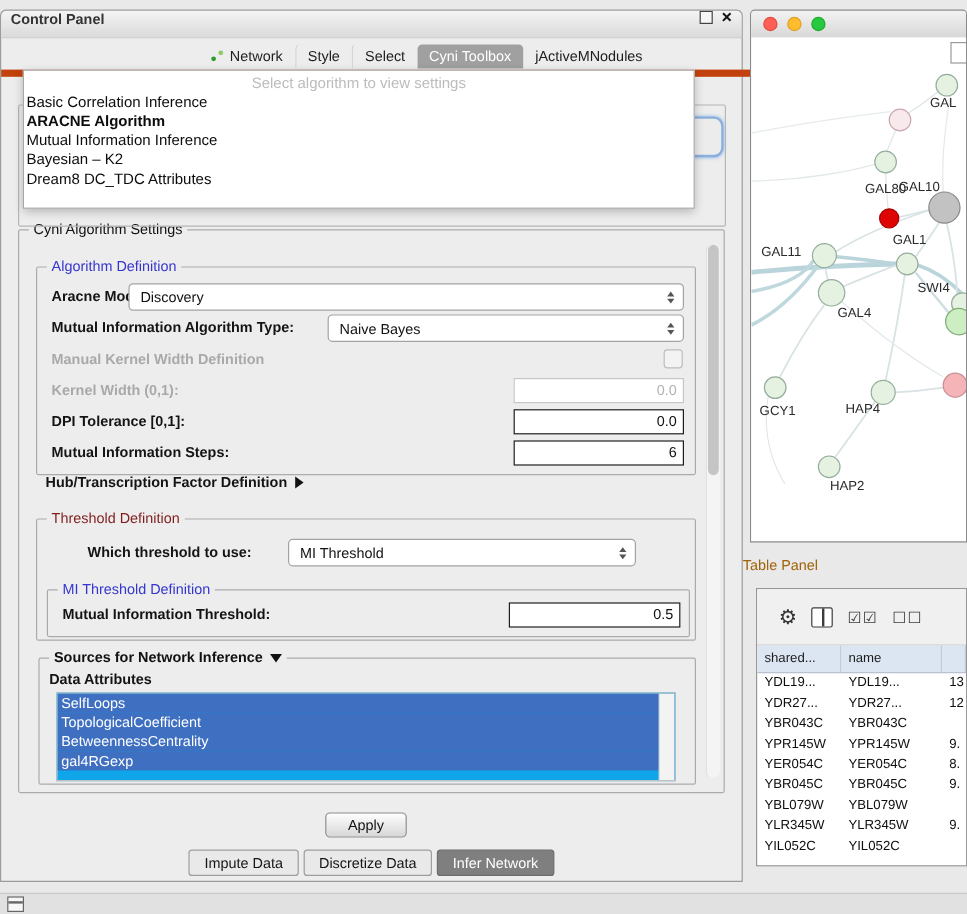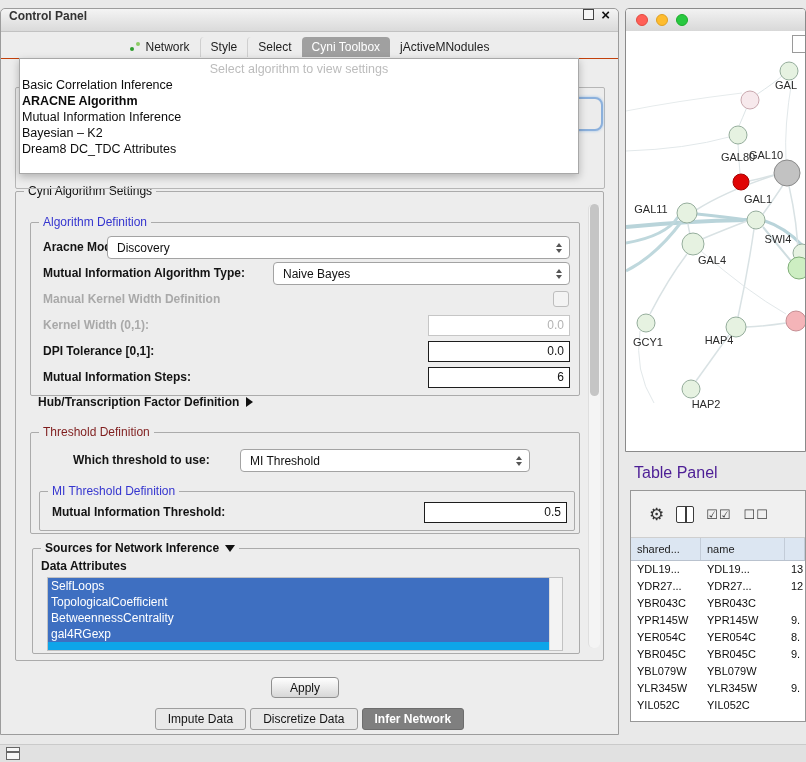--- a/index.html
+++ b/index.html
@@ -9,21 +9,21 @@
   .cpanel{position:absolute;left:0;top:8px;width:619px;height:727px;background:#ededed;
           border:1px solid #9c9c9c;border-radius:5px 5px 0 0;box-sizing:border-box;}
   .cpanel-titlebar{height:22px;border-bottom:1px solid #c2c2c2;background:linear-gradient(#f4f4f4,#dadada);
           display:flex;align-items:flex-start;padding:0 8px;border-radius:5px 5px 0 0;}
   .cpanel-title{font-size:12px;font-weight:bold;color:#333;}
   .win-controls{margin-left:auto;display:flex;gap:7px;align-items:center;}
   .win-min{width:9px;height:9px;border:1.5px solid #444;display:inline-block;background:#f6f6f6;}
   .win-close{font-size:15px;font-weight:bold;color:#111;line-height:10px;}
 
   .top-tabs{position:absolute;left:0;top:26px;width:100%;height:23px;display:flex;justify-content:center;
-          align-items:center;border-bottom:1px solid #c2410c;}
+          align-items:center;border-bottom:6px solid #c2410c;padding-left:46px;}
   .tab{font-size:12px;color:#1d1d1d;padding:3px 10px;display:flex;align-items:center;border-radius:4px 4px 0 0;}
   .tab + .tab{border-left:1px solid #cfcfcf;justify-content:flex-end;}
   .tab.active{background:#a0a0a0;color:#fff;border-left:none;}
   .tab.active + .tab{border-left:none;}
   .net-icon{width:11px;height:10px;position:relative;display:inline-block;margin-right:5px;}
   .net-icon::before{content:"";position:absolute;left:0;top:5px;width:4px;height:4px;border-radius:50%;background:#2f9e2f;}
   .net-icon::after{content:"";position:absolute;left:6px;top:0;width:4px;height:4px;border-radius:50%;background:#8ccc64;}
 
   
   .hidden-group{position:absolute;left:14px;top:78px;width:588px;height:100px;border:1px solid #b6b6b6;
@@ -80,37 +80,37 @@
   .attr-items{flex:1;}
   .attr-item{height:16px;line-height:16px;background:#3e6fc1;color:#fff;font-size:12px;padding-left:3px;white-space:nowrap;}
   .attr-scroll{width:12px;background:#f3f3f3;border-left:1px solid #dcdcdc;}
 
   .apply-btn{position:absolute;left:270px;top:668px;width:68px;height:21px;border:1px solid #8f8f8f;border-radius:4px;
           background:linear-gradient(#fefefe,#d7d7d7);font-size:12px;color:#111;display:flex;align-items:center;
           justify-content:center;box-sizing:border-box;}
 
   .bottom-tabs{position:absolute;left:0;top:699px;width:100%;display:flex;justify-content:center;gap:4px;}
   .btab{font-size:12px;padding:3px 12px;border:1px solid #9e9e9e;border-radius:3px;background:#e9e9e9;color:#151515;}
-  .btab.active{background:#7f7f7f;color:#fff;border-color:#6d6d6d;font-weight:bold;}
+  .btab.active{background:#7f7f7f;color:#fff;border-color:#6d6d6d;}
 
   
   .netwin{position:absolute;left:625px;top:8px;width:181px;height:444px;border:1px solid #8a8a8a;background:#fff;
           box-sizing:border-box;border-radius:4px 4px 0 0;overflow:hidden;}
   .netwin-titlebar{height:22px;background:linear-gradient(#f2f2f2,#d8d8d8);border-bottom:1px solid #b5b5b5;
           display:flex;align-items:center;padding-left:10px;gap:8px;}
   .light{width:12px;height:12px;border-radius:50%;box-sizing:border-box;}
   .light.red{background:#ff5f57;border:1px solid #e24b41;}
   .light.yellow{background:#febc2e;border:1px solid #dfa123;}
   .light.green{background:#28c840;border:1px solid #1dad2b;}
   .net-canvas{position:absolute;left:0;top:22px;width:179px;height:420px;background:#fff;}
   .net-canvas svg{display:block;}
   .net-minibox{position:absolute;right:-2px;top:26px;width:13px;height:16px;border:1px solid #9a9a9a;background:#fff;}
 
   
-  .table-panel-label{position:absolute;left:634px;top:464px;font-size:16px;color:#4c1d95;}
+  .table-panel-label{position:absolute;left:619px;top:464px;font-size:12px;color:#a16207;}
   .tablewin{position:absolute;left:630px;top:490px;width:176px;height:232px;background:#fff;border:1px solid #979797;
           box-sizing:border-box;overflow:hidden;}
   .table-toolbar{height:46px;background:#f0f0f0;border-bottom:1px solid #cfcfcf;display:flex;align-items:center;
           gap:12px;padding-left:18px;}
   .gear{font-size:17px;color:#333;line-height:1;}
   .colicon{width:16px;height:15px;border:1.5px solid #3c3c3c;border-radius:2px;position:relative;background:#fff;}
   .colicon::before{content:"";position:absolute;left:50%;top:0;bottom:0;width:1.5px;background:#3c3c3c;}
   .cbpair{font-size:13px;color:#3c3c3c;letter-spacing:1px;line-height:1;}
   .thead{display:grid;grid-template-columns:70px 84px 1fr;background:#dce6f2;border-bottom:1px solid #b9c2ce;height:22px;}
   .thead>div{font-size:11px;color:#1c1c1c;display:flex;align-items:center;padding-left:6px;border-right:1px solid #c3ccd8;

